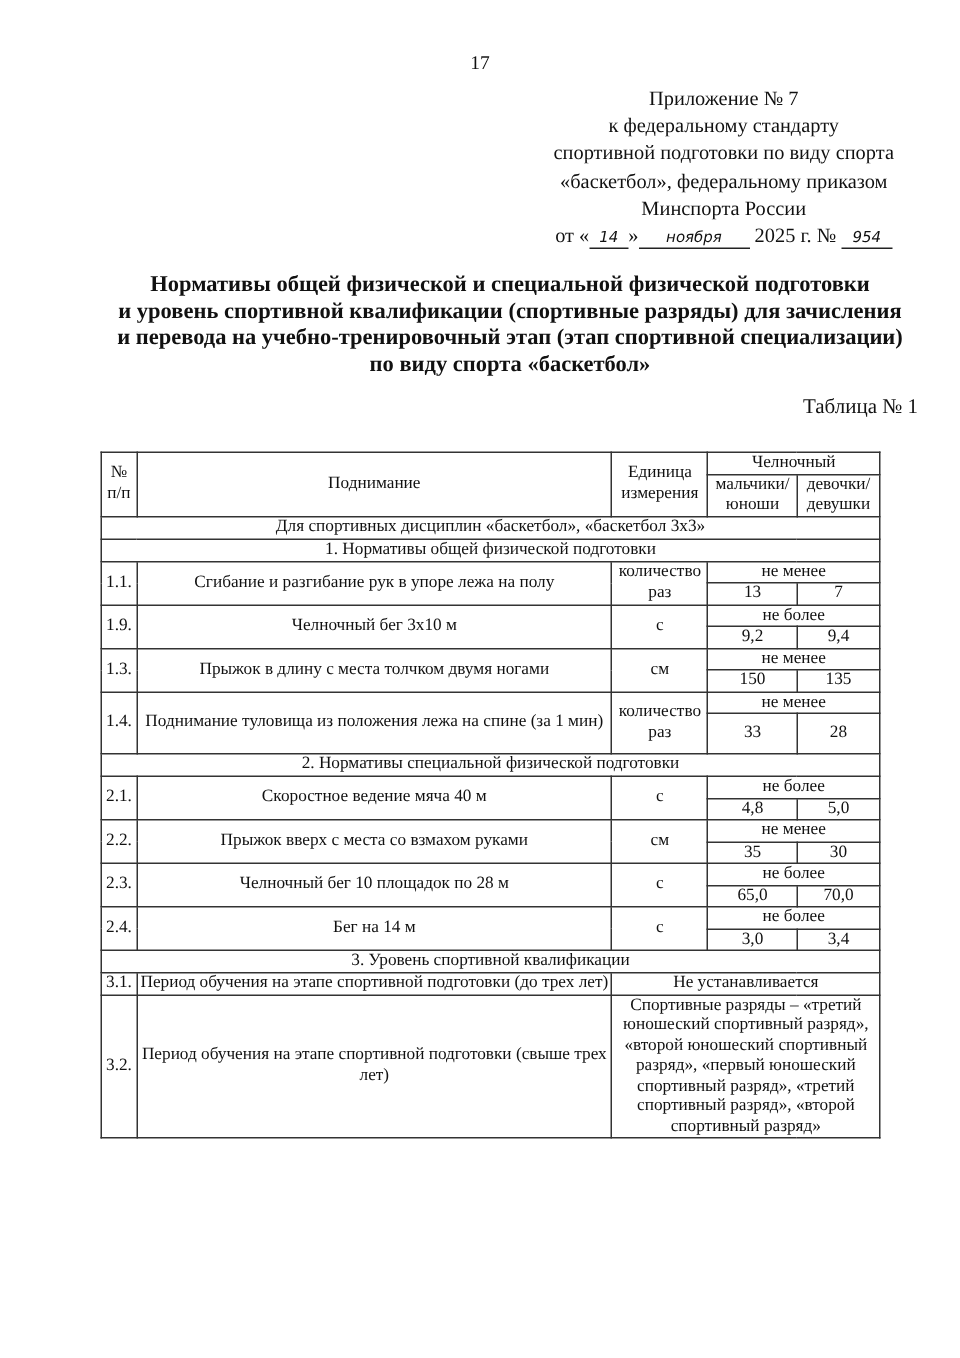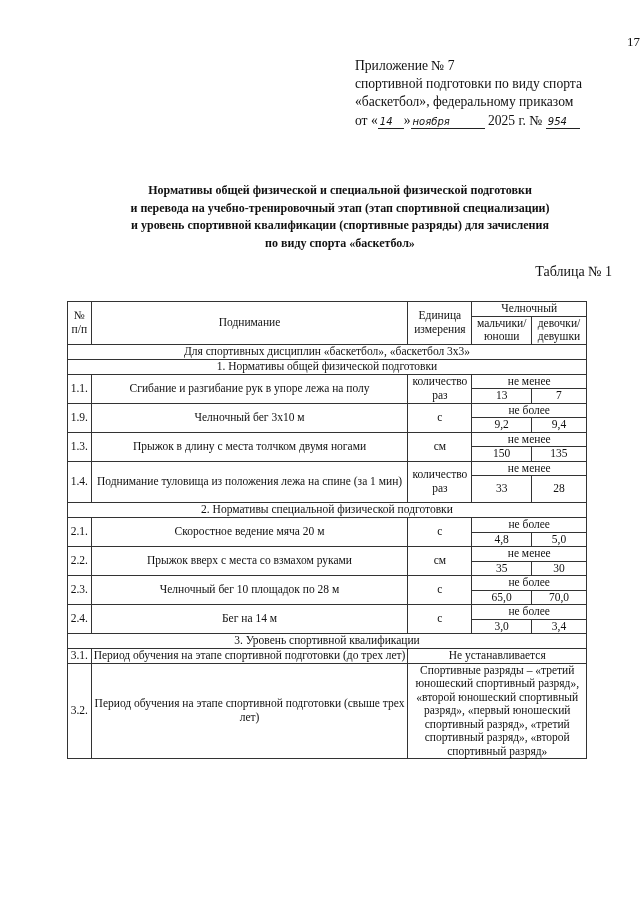--- a/index.html
+++ b/index.html
@@ -1,61 +1,63 @@
 <!DOCTYPE html>
 <html><head>
 <meta charset="utf-8">
 <style>
   html, body { margin: 0; padding: 0; background: #ffffff; }
   body { width: 640px; height: 905px; position: relative; overflow: hidden;
          font-family: "Liberation Serif", "DejaVu Serif", serif; color: #111; }
-  .page-num { position: absolute; left: 0; width: 640px; top: 34px; text-align: right; font-size: 13px; }
-  .appendix { position: absolute; left: 355px; width: 255px; top: 57px; text-align: left;
+  .page-num { position: absolute; left: 0; width: 640px; top: 34px; text-align: center; font-size: 13px; }
+  .appendix { position: absolute; left: 355px; width: 255px; top: 57px; text-align: center;
               font-size: 13.6px; line-height: 18.2px; }
   .appendix .line { display: block; white-space: nowrap; }
   .hand { font-family: "DejaVu Sans", sans-serif; font-size: 10px; font-style: italic;
           border-bottom: 1px solid #222; display: inline-block; line-height: 12px; padding: 0 2px; }
   .hand.day { min-width: 22px; }
   .hand.month { min-width: 70px; }
   .hand.num { min-width: 30px; }
   .title { position: absolute; left: 60px; width: 560px; top: 182px; text-align: center;
-           font-weight: bold; font-size: 12px; line-height: 17.7px; }
+           font-weight: bold; font-size: 15px; line-height: 17.7px; }
   .title .line { display: block; white-space: nowrap; }
   .table-label { position: absolute; right: 28px; top: 264px; font-size: 14px; }
   table.norms { position: absolute; left: 67px; top: 301px; width: 520px; border-collapse: collapse;
                 font-size: 11.5px; line-height: 13.5px; }
   table.norms td, table.norms th { border: 1px solid #333; text-align: center; vertical-align: middle;
                                    padding: 0 2px; font-weight: normal; }
   col.c-num { width: 35px; } col.c-ex { width: 193px; } col.c-unit { width: 97px; }
   col.c-boys { width: 103px; } col.c-girls { width: 117px; }
   tr.section td { height: 14px; }
   .cond { height: 13px; }
   .val { height: 13px; }
   .long-text { padding: 2px 4px; }
 </style>
 </head>
 <body>
 
 <div class="page-num">17</div>
 
 <div class="appendix">
   <span class="line">Приложение № 7</span>
+  <span class="line">к федеральному стандарту</span>
   <span class="line">спортивной подготовки по виду спорта</span>
   <span class="line">«баскетбол», федеральному приказом</span>
+  <span class="line">Минспорта России</span>
   <span class="line">
     <span>от «</span><span class="hand day">14</span><span>»</span><span class="hand month">ноября</span>
     <span>2025 г. №</span>
     <span class="hand num">954</span>
   </span>
 </div>
 
 <div class="title">
   <span class="line">Нормативы общей физической и специальной физической подготовки</span>
+  <span class="line">и уровень спортивной квалификации (спортивные разряды) для зачисления</span>
   <span class="line">и перевода на учебно-тренировочный этап (этап спортивной специализации)</span>
-  <span class="line">и уровень спортивной квалификации (спортивные разряды) для зачисления</span>
   <span class="line">по виду спорта «баскетбол»</span>
 </div>
 
 <div class="table-label">Таблица № 1</div>
 
 <table class="norms">
   <colgroup>
     <col class="c-num">
       <col class="c-ex">
       <col class="c-unit">
@@ -119,21 +121,21 @@
   <tr>
     <td class="val" style="height:26px">33</td>
     <td class="val">28</td>
   </tr>
 
   <tr class="section">
         <td colspan="5">2. Нормативы специальной физической подготовки</td>
       </tr>
   <tr>
     <td rowspan="2" style="height:28px">2.1.</td>
-    <td rowspan="2">Скоростное ведение мяча 20 м</td>
+    <td rowspan="2">Скоростное ведение мяча 40 м</td>
     <td rowspan="2">с</td>
     <td colspan="2" class="cond">не более</td>
   </tr>
   <tr>
     <td class="val">4,8</td>
     <td class="val">5,0</td>
   </tr>
   <tr>
     <td rowspan="2">2.2.</td>
     <td rowspan="2">Прыжок вверх с места со взмахом руками</td>

